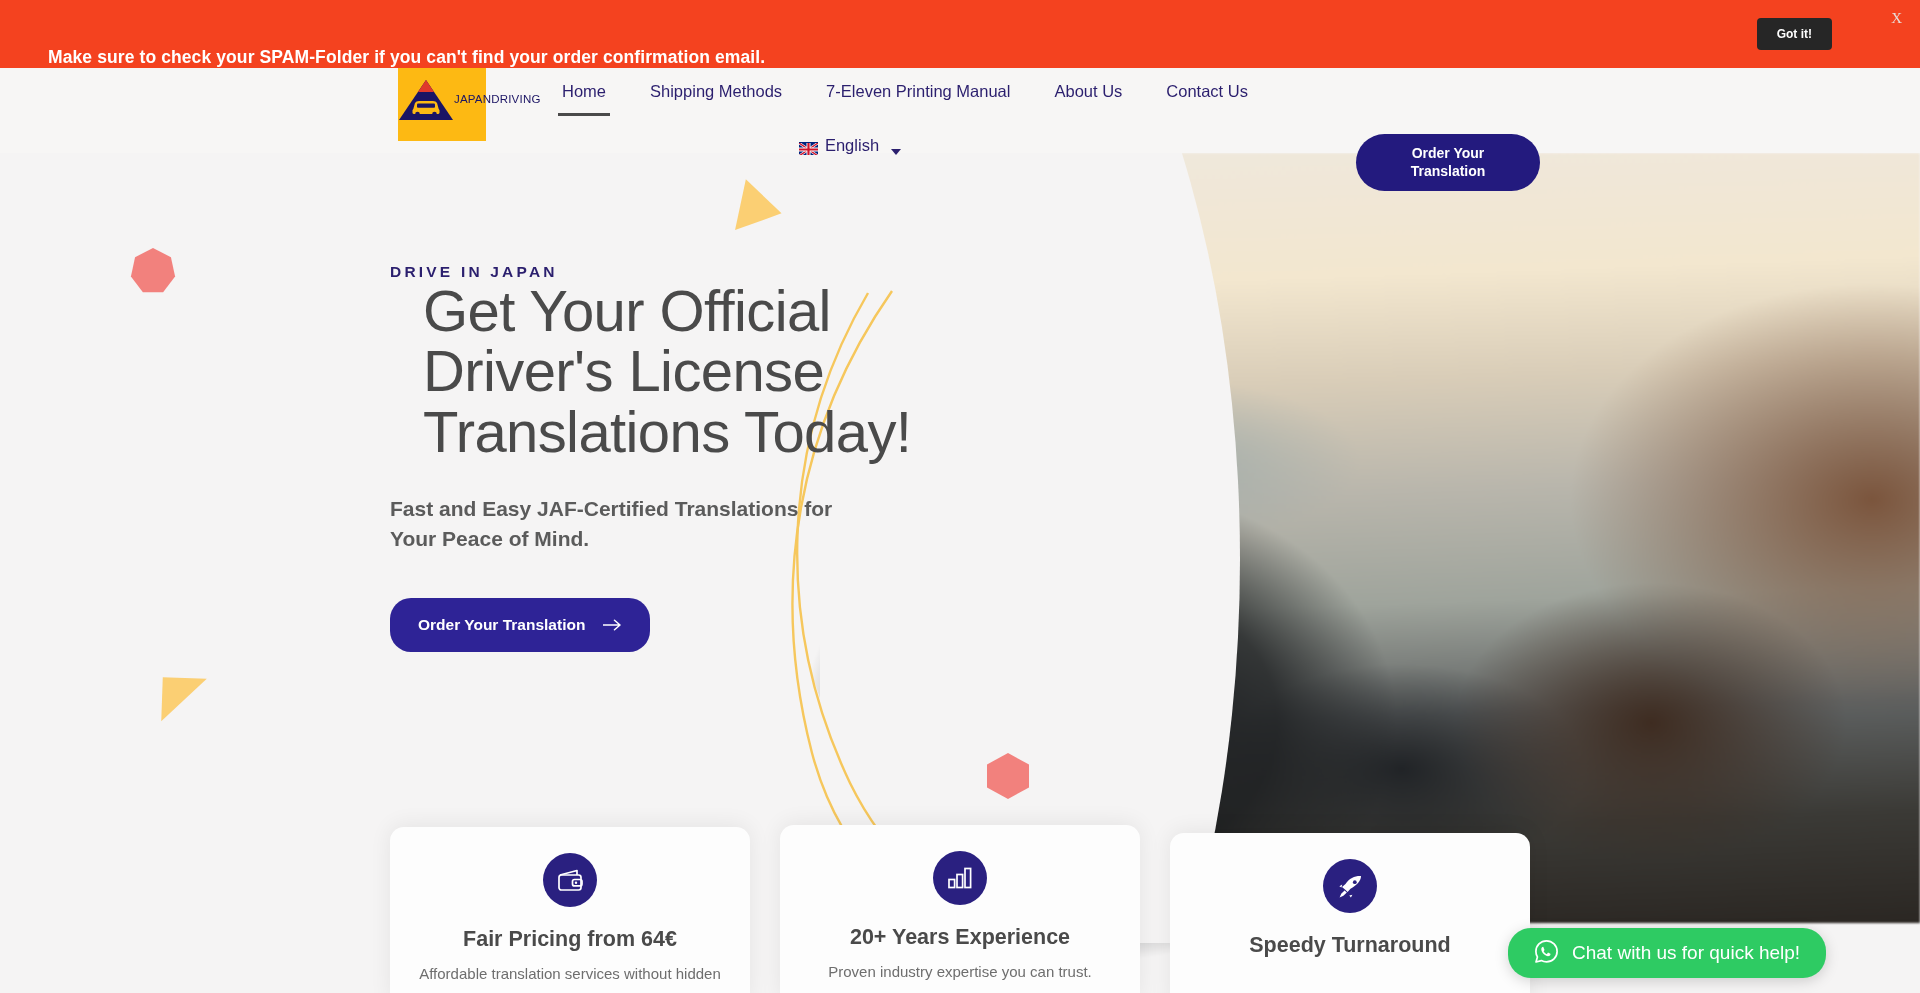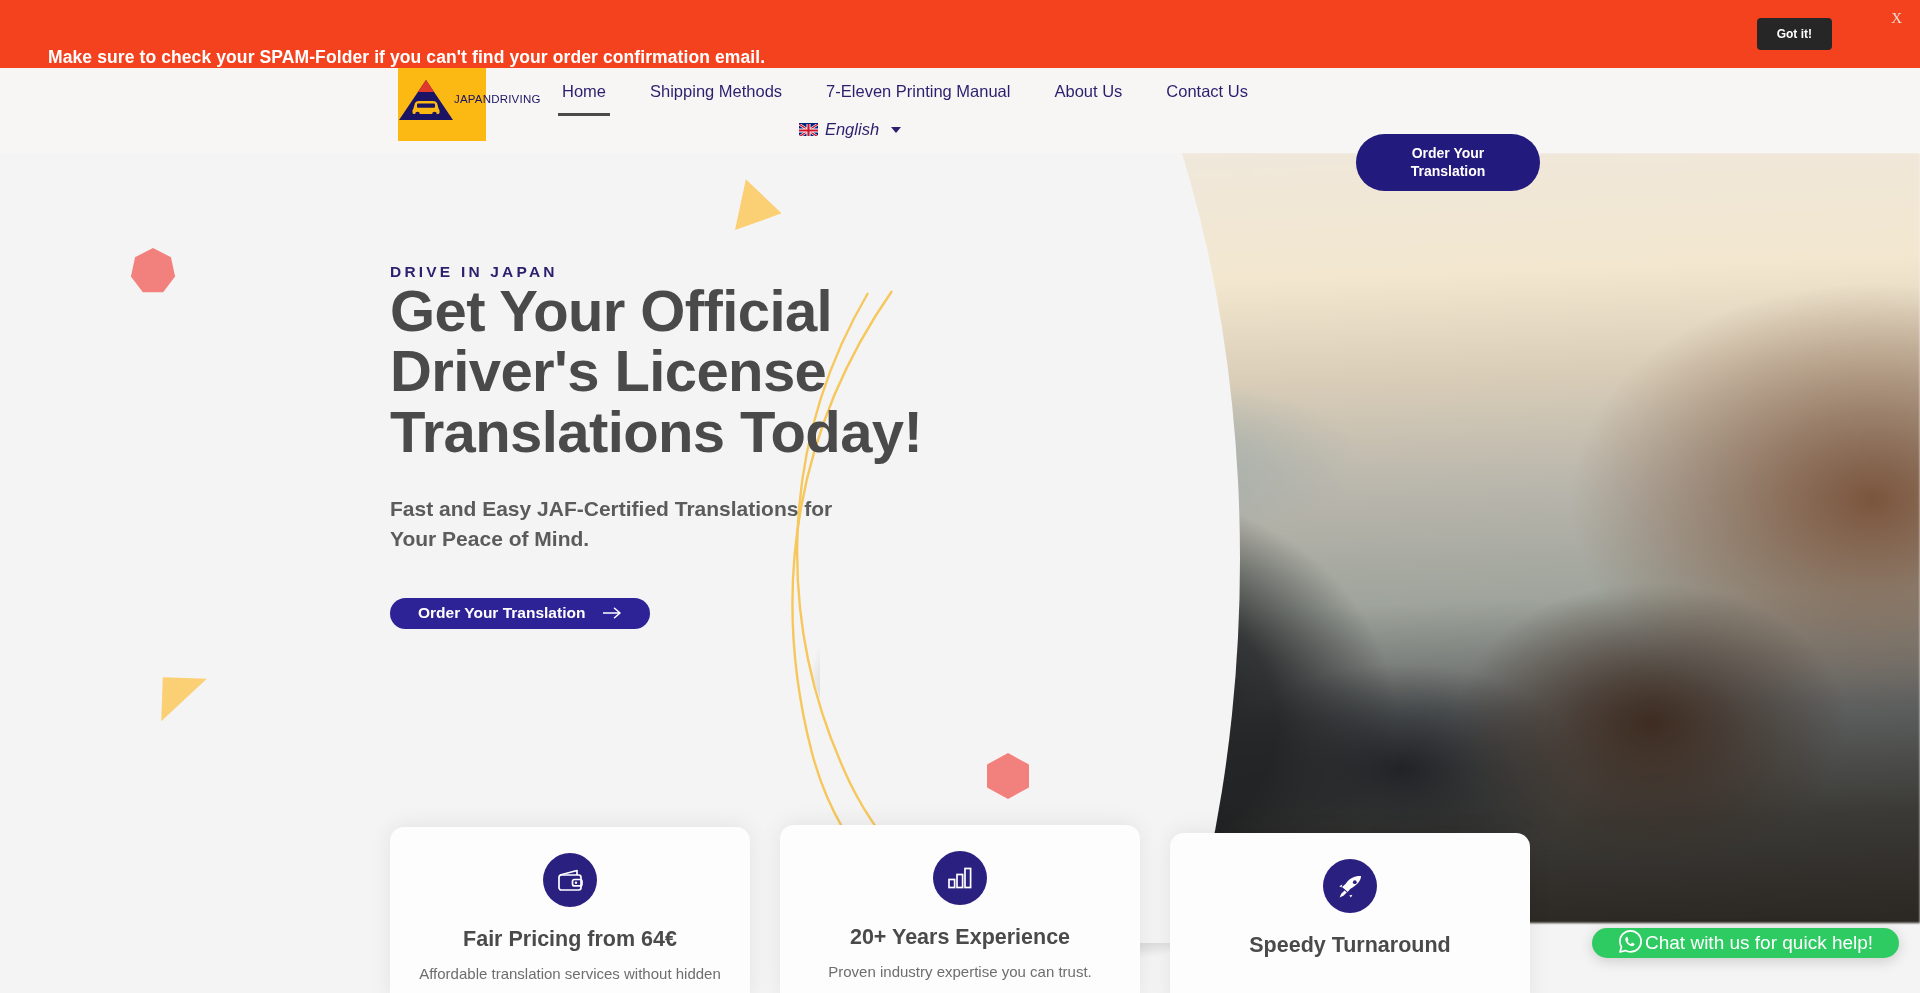--- a/index.html
+++ b/index.html
@@ -56,22 +56,22 @@
   .nav-item {
     color:#2b1f6e; font-size:16.5px; font-weight:400;
     padding:0 22px; cursor:pointer; white-space:nowrap; position:relative;
     line-height:38px;
   }
   .nav-item.active::after {
     content:""; position:absolute; left:18px; right:18px; bottom:-6px;
     height:3px; background:#4a4a4a;
   }
   .lang-row {
-    display:flex; align-items:center; justify-content:center;
-    margin-top:10px; margin-left:-120px;font-style:italic;
+    display:flex; align-items:flex-end; justify-content:center;
+    margin-top:26px; margin-left:-120px;
   }
   .lang-flag {
     width:19px; height:13px; margin-right:7px; display:inline-block;
     position:relative; overflow:hidden; background:#00247d;
   }
   .lang-label { color:#2b1f6e; font-size:16.5px; }
   .lang-caret {
     margin-left:12px; width:0; height:0;
     border-left:5.5px solid transparent; border-right:5.5px solid transparent;
     border-top:6.5px solid #2b1f6e;
@@ -126,31 +126,31 @@
   }
   .tri-a { width:0;height:0; border-top:26px solid transparent; border-bottom:26px solid transparent; border-left:42px solid #fbcf73; }
   .tri-b { width:0;height:0; border-top:0 solid transparent; border-bottom:44px solid transparent; border-left:44px solid #fbcf73; }
 
   .hero-copy { position:absolute; left:390px; top:110px; width:560px; }
   .eyebrow {
     color:#2b1f6e; font-size:15.5px; font-weight:700;
     letter-spacing:3.2px; 
   }
   .hero-h1 {
-    color:#4a4a4a; font-size:58px; font-weight:700;
-    line-height:1.04; letter-spacing:-.6px; margin-bottom:32px;
+    color:#4a4a4a; font-size:58px; font-weight:400;
+    line-height:1.04; letter-spacing:-.6px; margin-bottom:32px;margin-left:33px;
   }
   .hero-sub {
     color:#5b5b5b; font-size:21px; font-weight:700;
     line-height:1.42; margin-bottom:44px; max-width:480px;
   }
   .cta {
     display:inline-flex; align-items:center; gap:18px;
     background:#2e2396; color:#fff; border:none; cursor:pointer;
-    padding:0 28px; height:31px; border-radius:21px;
+    padding:0 28px; height:54px; border-radius:21px;
     font-size:15.5px; font-weight:700;
   }
   .cta svg { display:block; }
 
   
   .cards { position:absolute; left:0; top:825px; width:1920px; height:170px; }
   .card {
     position:absolute; background:#fdfdfd;
     border-radius:14px 14px 0 0;
     box-shadow:0 -2px 22px rgba(0,0,0,.07);
@@ -162,23 +162,23 @@
   .card-2 { left:1170px; top:8px; }
   .card-icon {
     width:54px; height:54px; border-radius:50%; background:#2a2080;
     display:flex; align-items:center; justify-content:center; margin-bottom:20px;
   }
   .card-title { color:#4a4a4a; font-size:21.5px; font-weight:700; text-align:center; }
   .card-desc { color:#6e6e6e; font-size:15px; text-align:center; margin-top:11px; padding:0 22px; line-height:1.4; }
 
   
   .wa {
-    position:absolute; left:1592px; top:928px;
-    height:30px; border-radius:23px; background:#2ecb63;
-    display:flex; align-items:center; gap:2px; padding:0 26px;
+    position:absolute; left:1508px; top:928px;
+    height:50px; border-radius:23px; background:#2ecb63;
+    display:flex; align-items:center; gap:13px; padding:0 26px;
     box-shadow:0 3px 14px rgba(0,0,0,.17); cursor:pointer; z-index:70;
   }
   .wa-label { color:#fff; font-size:19px; font-weight:400; white-space:nowrap; }
 </style>
 </head>
 <body>
 
 <div id="page">
 
   <div class="banner">

